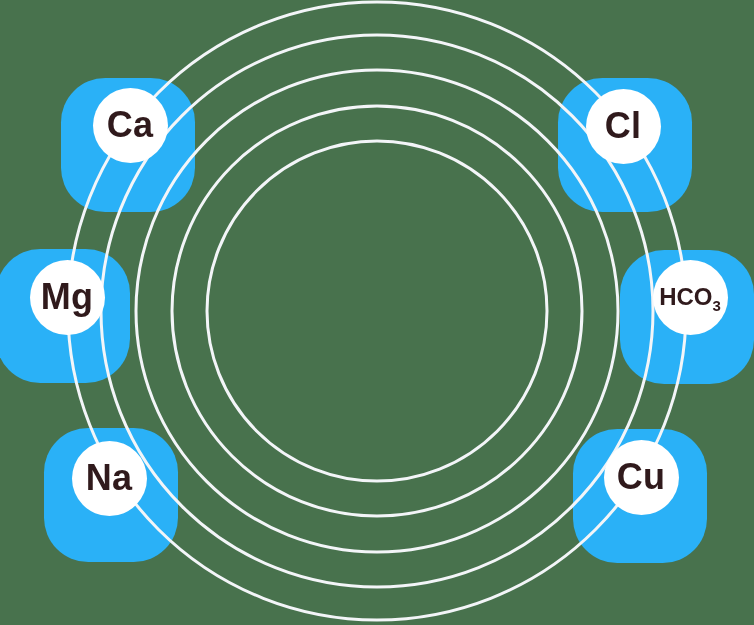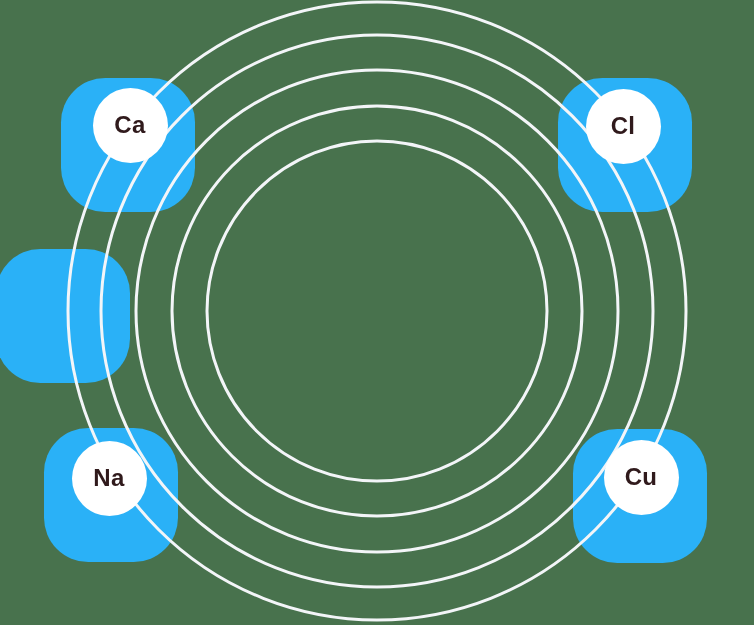--- a/index.html
+++ b/index.html
@@ -35,21 +35,21 @@
     width: 75px; height: 75px;
     border-radius: 50%;
     background: var(--disc, #FFFFFF);
     z-index: 3;
     display: flex;
     align-items: center;
     justify-content: center;
     color: var(--label, #301A1C);
     font-weight: bold;
   }
-  .sym { font-size: 24px; letter-spacing: 0.3px; line-height: 1; }
+  .sym { font-size: 36px; letter-spacing: 0.3px; line-height: 1; }
   .sub { font-size: 15px; line-height: 1; transform: translateY(8px); }
 
   
   .n-ca   { left: 61px;  top: 78px;  }
   .n-ca .disc   { left: 31.5px; top: 9.5px;  }
   .n-cl   { left: 558px; top: 78px; border-radius: 21px;  }
   .n-cl .disc   { left: 27.5px; top: 10.5px; }
   .n-mg   { left: -4px;  top: 249px; }
   .n-mg .disc   { left: 33.5px; top: 10.5px; }
   .n-hco3 { left: 620px; top: 250px; }
@@ -76,22 +76,33 @@
   <div class="node n-cl">
     <div class="blob"></div>
     <div class="disc">
       <span class="sym">Cl</span>
         <span class="sub"></span>
     </div>
   </div>
 
   <div class="node n-mg">
     <div class="blob"></div>
+    <div class="disc">
+      <span class="sym">Mg</span>
+        <span class="sub"></span>
+    </div>
   </div>
 
+  <div class="node n-hco3">
+    <div class="blob"></div>
+    <div class="disc">
+      <span class="sym">HCO</span>
+        <span class="sub">3</span>
+    </div>
+  </div>
 
   <div class="node n-cu">
     <div class="blob"></div>
     <div class="disc">
       <span class="sym">Cu</span>
         <span class="sub"></span>
     </div>
   </div>
 
   <div class="node n-na">

